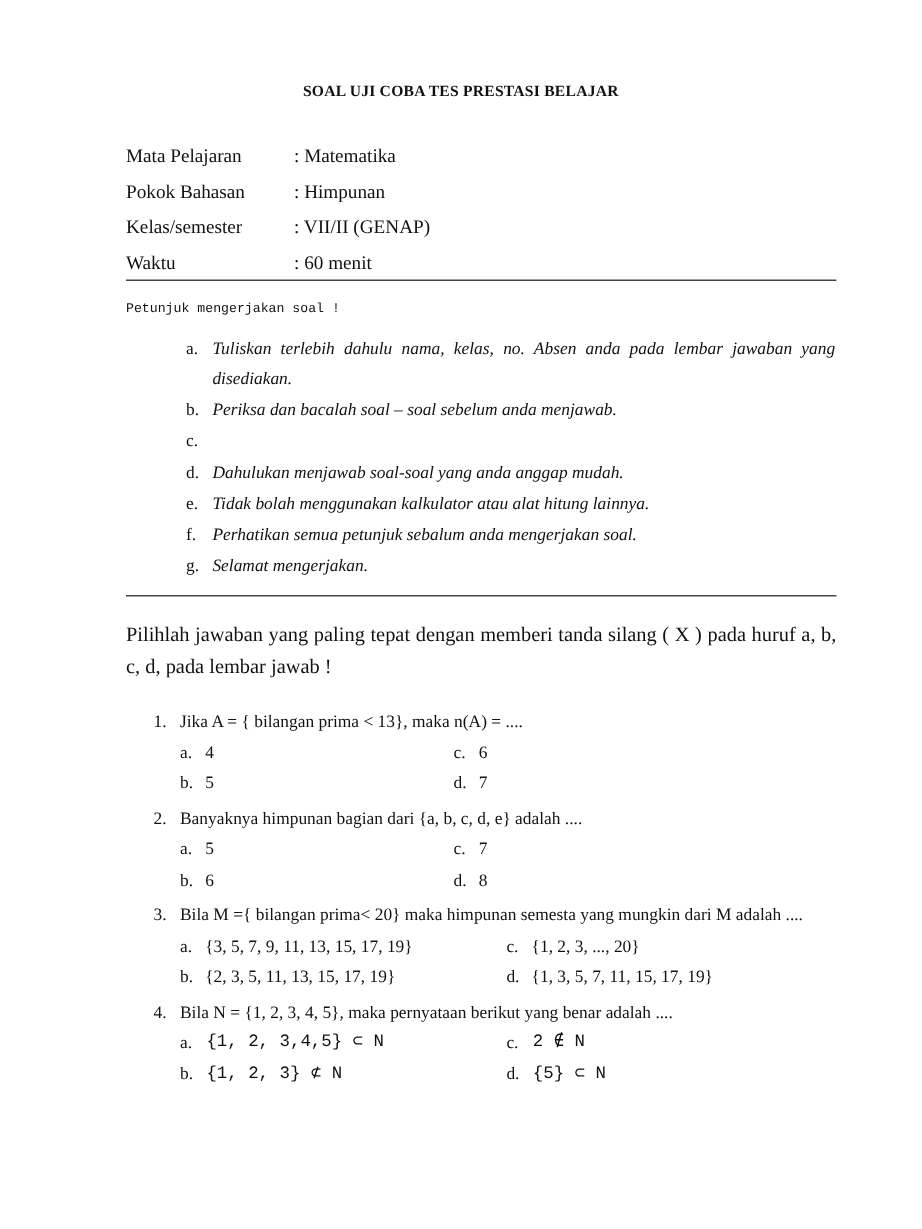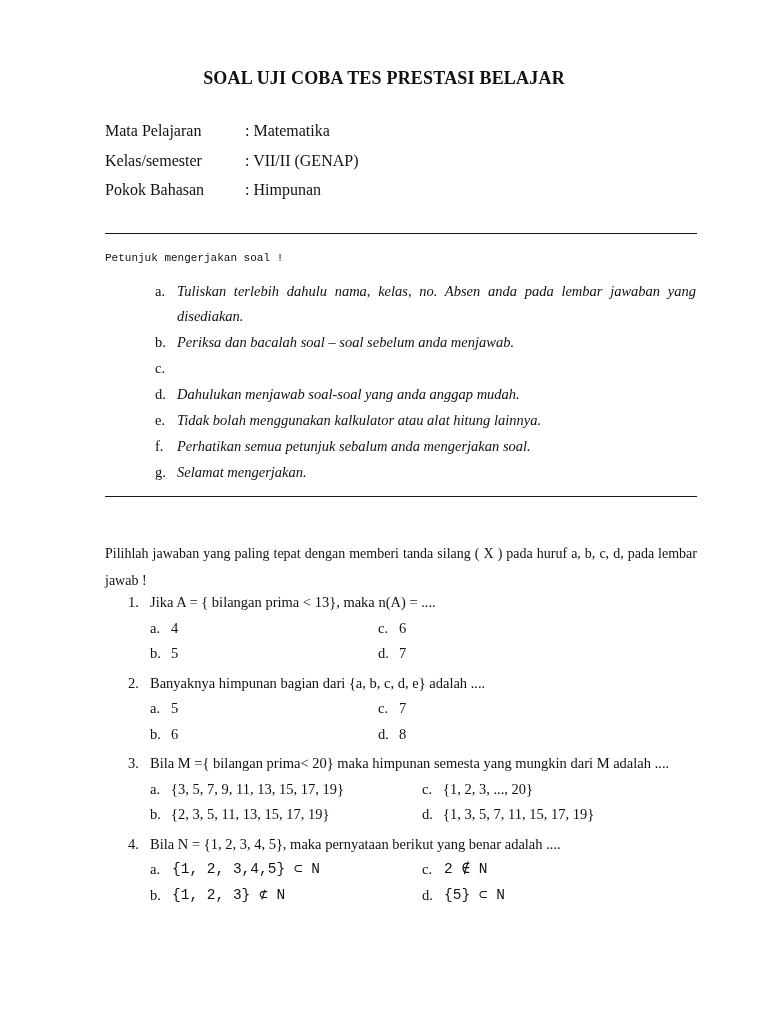--- a/index.html
+++ b/index.html
@@ -23,21 +23,21 @@
     box-sizing: border-box;
     padding: 0;
   }
   .doc-title {
     position: absolute;
     top: 68px;
     left: 0;
     width: 768px;
     text-align: center;
     font-weight: bold;
-    font-size: 18px;
+    font-size: 13px;
     letter-spacing: 0.2px;
   }
   .meta-block {
     position: absolute;
     top: 122px;
     left: 105px;
     width: 420px;
   }
   .meta-row {
     display: flex;
@@ -94,24 +94,24 @@
     font-style: italic;
   }
   .p-text.justify {
     text-align: justify;
     text-justify: inter-word;
     padding-right: 1px;
   }
 
   .pilih-para {
     position: absolute;
-    top: 540px;
+    top: 515px;
     left: 105px;
     width: 592px;
-    font-size: 14px;
+    font-size: 17px;
     line-height: 27px;
     text-align: justify;
     text-justify: inter-word;
   }
 
   .questions {
     position: absolute;
     top: 590px;
     left: 105px;
     width: 600px;
@@ -170,26 +170,30 @@
 <div class="page">
 
   <div class="doc-title">SOAL UJI COBA TES PRESTASI BELAJAR</div>
 
   <div class="meta-block">
     <div class="meta-row">
       <span class="meta-label">Mata Pelajaran</span>
       <span class="meta-value">: Matematika</span>
     </div>
     <div class="meta-row">
+      <span class="meta-label">Pokok Bahasan</span>
+      <span class="meta-value">: Himpunan</span>
+    </div>
+    <div class="meta-row">
       <span class="meta-label">Kelas/semester</span>
       <span class="meta-value">: VII/II (GENAP)</span>
     </div>
     <div class="meta-row">
-      <span class="meta-label">Pokok Bahasan</span>
-      <span class="meta-value">: Himpunan</span>
+      <span class="meta-label">Waktu</span>
+      <span class="meta-value">: 60 menit</span>
     </div>
   </div>
 
   <div class="rule rule-top"></div>
 
   <div class="petunjuk-head">Petunjuk mengerjakan soal !</div>
 
   <div class="petunjuk-list">
     <div class="p-item">
       <span class="p-marker">a.</span>

